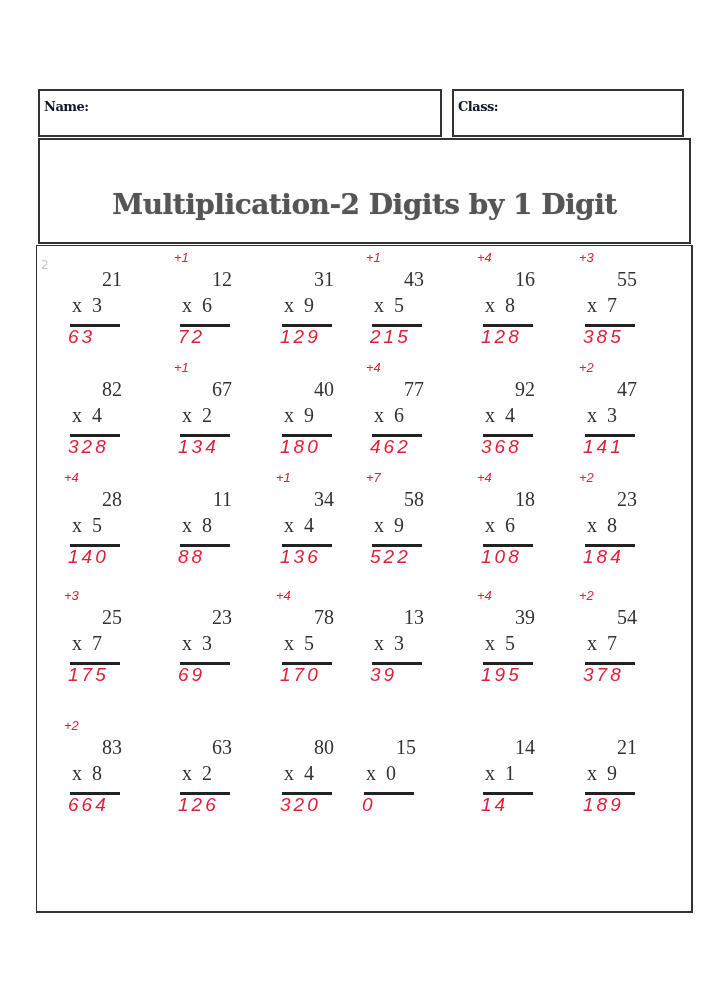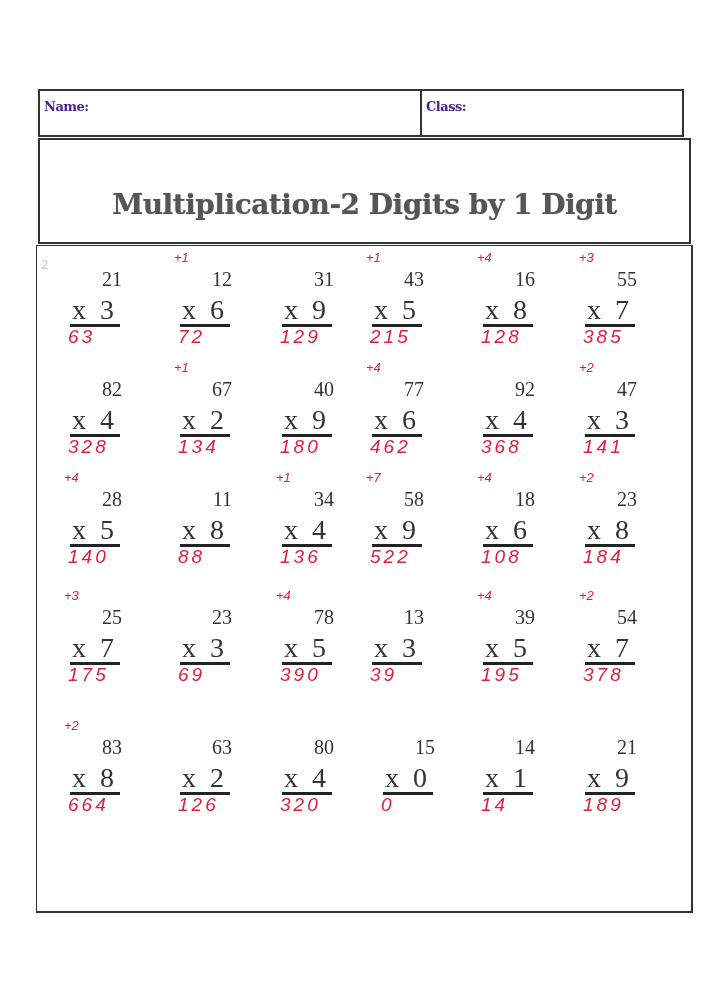--- a/index.html
+++ b/index.html
@@ -1,27 +1,27 @@
 <!DOCTYPE html>
 <html><head>
 <meta charset="utf-8">
 <style>
   html, body { margin:0; padding:0; background:#ffffff; }
   body { width:728px; height:1002px; position:relative; overflow:hidden; font-family:"DejaVu Serif", serif; color:#222; }
   .box { position:absolute; border:2px solid #333; box-sizing:border-box; background:#fff; }
   .name-box { left:38px; top:89px; width:404px; height:48px; }
-  .class-box { left:420px; top:89px; width:264px; height:48px; }
-  .hdr-label { position:absolute; left:4px; top:8px; font-family:"DejaVu Serif", serif; font-weight:bold; font-size:13px; color:#4c1d95; letter-spacing:-0.5px; }
+  .class-box { left:452px; top:89px; width:232px; height:48px; }
+  .hdr-label { position:absolute; left:4px; top:8px; font-family:"DejaVu Serif", serif; font-weight:bold; font-size:13px; color:#0f172a; letter-spacing:-0.5px; }
   .title-box { left:38px; top:138px; width:653px; height:106px; }
   .title { position:absolute; left:0; right:0; top:48px; text-align:center; font-family:"DejaVu Serif", serif; font-weight:bold; font-size:28px; color:#555; letter-spacing:-0.5px; text-shadow:0 0 1px #888; }
   .work-box { left:36px; top:245px; width:657px; height:668px; border-width:1px 2px 2px 1px; }
   .page-num { position:absolute; left:4px; top:12px; font-family:"DejaVu Sans", sans-serif; font-size:12px; color:#c8c8c8; }
   .prob { position:absolute; width:60px; height:90px; }
   .top { position:absolute; right:8px; top:14px; font-size:20px; color:#333; font-family:"Liberation Serif", serif; }
-  .mult { position:absolute; left:2px; top:40px; font-size:28px; color:#333; font-family:"Liberation Serif", serif; white-space:pre; }
+  .mult { position:absolute; left:2px; top:40px; font-size:20px; color:#333; font-family:"Liberation Serif", serif; white-space:pre; }
   .bar { position:absolute; left:0; top:70px; width:50px; height:3px; background:#222; }
   .carry { position:absolute; left:-6px; top:-4px; font-size:13px; color:#e0203a; font-family:"Liberation Sans", sans-serif; font-style:italic; }
   .ans { position:absolute; left:-2px; top:72px; font-size:19px; color:#e0203a; font-family:"Liberation Sans", sans-serif; font-style:italic; letter-spacing:3px; font-weight:300; }
 </style>
 </head>
 <body>
 
 <div class="box name-box">
   <span class="hdr-label">Name:</span>
 </div>
@@ -174,21 +174,21 @@
       <span class="top">23</span>
       <span class="mult">x  3</span>
       <span class="bar"></span>
       <span class="ans">69</span>
     </div>
     <div class="prob" style="left: 282px; top: 592px;">
       <span class="carry">+4</span>
       <span class="top">78</span>
       <span class="mult">x  5</span>
       <span class="bar"></span>
-      <span class="ans">390</span>
+      <span class="ans">170</span>
     </div>
     <div class="prob" style="left: 372px; top: 592px; text-align: center;">
       <span class="carry"></span>
       <span class="top">13</span>
       <span class="mult">x  3</span>
       <span class="bar"></span>
       <span class="ans">39</span>
     </div>
     <div class="prob" style="left: 483px; top: 592px;">
       <span class="carry">+4</span>
@@ -218,21 +218,21 @@
       <span class="bar"></span>
       <span class="ans">126</span>
     </div>
     <div class="prob" style="left: 282px; top: 722px;">
       <span class="carry"></span>
       <span class="top">80</span>
       <span class="mult">x  4</span>
       <span class="bar"></span>
       <span class="ans">320</span>
     </div>
-    <div class="prob" style="left: 383px; top: 722px;">
+    <div class="prob" style="left: 364px; top: 722px;">
       <span class="carry"></span>
       <span class="top">15</span>
       <span class="mult">x  0</span>
       <span class="bar"></span>
       <span class="ans">0</span>
     </div>
     <div class="prob" style="left: 483px; top: 722px; text-align: center;">
       <span class="carry"></span>
       <span class="top">14</span>
       <span class="mult">x  1</span>

